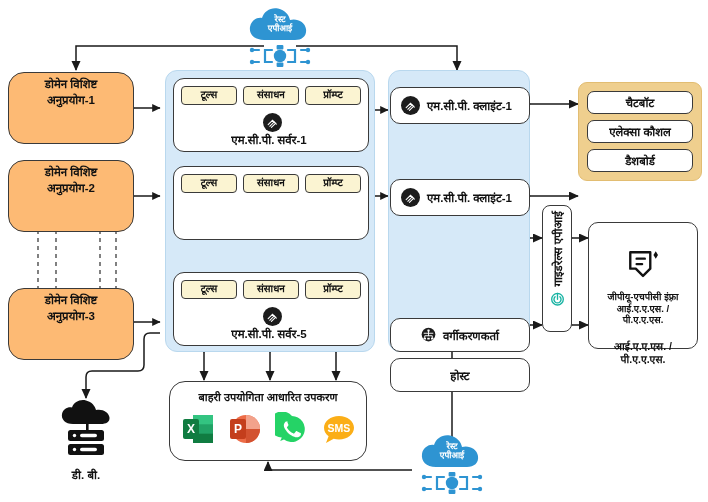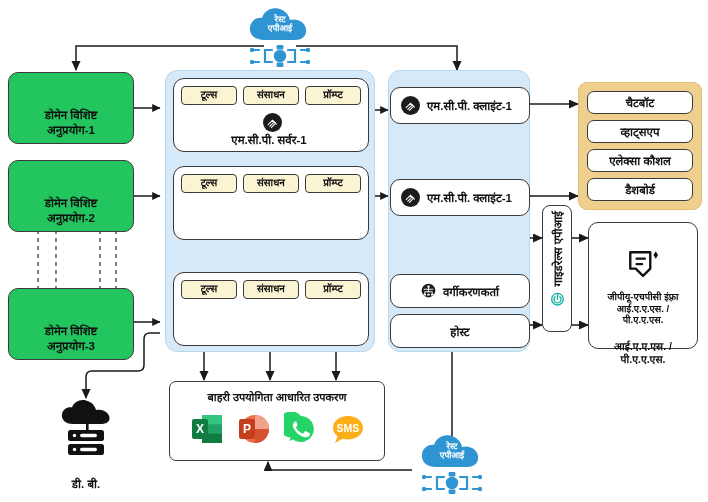--- a/index.html
+++ b/index.html
@@ -20,25 +20,25 @@
     position: absolute; left: 0; top: 0;
     width: 708px; height: 502px;
     pointer-events: none;
     z-index: 1;
   }
 
   .node { position: absolute; z-index: 2; }
 
   
   .wbox {
-    background: #22c55e;
-    border: 1.4px solid #3a3a3a;
-    border-radius: 10px;
+    background: #fdba74;
+    border: 1.4px solid #3a3a3a;
+    border-radius: 16px;
     display: flex;
-    align-items: flex-end;
+    align-items: flex-start;
     justify-content: center;
     text-align: center;
     line-height: 1.35;
   }
 
   
   .domain-app {
     width: 126px; height: 72px;
     font-size: 11.5px;
     font-weight: 600;
@@ -118,20 +118,21 @@
   .plain-card {
     position: absolute;
     width: 140px; height: 34px;
     background: #ffffff;
     border: 1.4px solid #3a3a3a;
     border-radius: 10px;
     display: flex; align-items: center; justify-content: center;
     gap: 7px;
     font-size: 11.5px; font-weight: 600;
     z-index: 3;
+    margin-top: 44px;
   }
 
   
   .tanpanel {
     background: #efcf8e;
     border: 1px solid #e2bd72;
     border-radius: 9px;
     padding: 8px 8px;
     display: flex; flex-direction: column;
     gap: 6px;
@@ -192,44 +193,44 @@
     width: 120px;
     text-align: center;
     font-size: 10.5px; font-weight: 700;
     line-height: 1.25;
     z-index: 3;
   }
 
   
   .ext-box {
     position: absolute;
-    width: 216px; height: 80px;
-    background: #ffffff;
-    border: 1.4px solid #3a3a3a;
-    border-radius: 7px;
+    width: 198px; height: 80px;
+    background: #ffffff;
+    border: 1.4px solid #3a3a3a;
+    border-radius: 16px;
     z-index: 3;
     display: flex; flex-direction: column;
     align-items: center;
     padding-top: 7px;
   }
   .ext-title { font-size: 11px; font-weight: 700; }
   .ext-icons {
     display: flex; gap: 13px;
     margin-top: 8px;
   }
 
   
   .db-wrap {
     position: absolute;
     width: 90px;
     display: flex; flex-direction: column;
     align-items: center;
     z-index: 3;
   }
-  .db-label { font-size: 11.5px; font-weight: 700; margin-top: 12px; }
+  .db-label { font-size: 11.5px; font-weight: 700; margin-top: 3px; }
 
   
   .cloud-wrap {
     position: absolute;
     width: 76px;
     display: flex; flex-direction: column;
     align-items: center;
     z-index: 4;
   }
   .cloud-svgbox { position: relative; width: 72px; height: 40px; }
@@ -401,20 +402,30 @@
         <div class="chip">प्रॉम्प्ट</div>
       </div>
     </div>
 
     <div class="srv-card" style="left:7px; top:201px;">
       <div class="chips">
         <div class="chip">टूल्स</div>
         <div class="chip">संसाधन</div>
         <div class="chip">प्रॉम्प्ट</div>
       </div>
+      <div class="srv-row">
+        <div class="mcp-badge">
+          <svg width="13" height="13" viewBox="0 0 24 24" fill="none" stroke="#ffffff" stroke-width="2" stroke-linecap="round">
+            <path d="M4 16 L12 8 L16 12"></path>
+            <path d="M7 19 L15 11 L19 15"></path>
+            <path d="M10 21 L18 13"></path>
+          </svg>
+        </div>
+        <div class="srv-label">एम.सी.पी. सर्वर-5</div>
+      </div>
     </div>
   </div>
 
   <div class="node bluepanel" style="left:388px; top:70px; width:142px; height:282px;padding-left:48px;">
 
     <div class="cli-card" style="left:1px; top:16px;">
       <div class="mcp-badge">
         <svg width="13" height="13" viewBox="0 0 24 24" fill="none" stroke="#ffffff" stroke-width="2" stroke-linecap="round">
           <path d="M4 16 L12 8 L16 12"></path>
           <path d="M7 19 L15 11 L19 15"></path>
@@ -456,21 +467,20 @@
       <span>वर्गीकरणकर्ता</span>
     </div>
 
     <div class="plain-card" style="left:1px; top:243px;">
       <span>होस्ट</span>
     </div>
   </div>
 
   <div class="node tanpanel" style="left:578px; top:82px; width:124px;">
     <div class="chan">चैटबॉट</div>
-    <div class="chan">व्हाट्सएप</div>
     <div class="chan">एलेक्सा कौशल</div>
     <div class="chan">डैशबोर्ड</div>
   </div>
 
   <div class="guard" style="left:542px; top:205px;">
     <div class="guard-text">गाइडरेल्स एपीआई</div>
     <div class="guard-icon">
       <svg width="17" height="17" viewBox="0 0 24 24" fill="none" stroke="#17b3a3" stroke-width="1.9" stroke-linecap="round">
         <circle cx="12" cy="13" r="8.2"></circle>
         <path d="M12 5 L12 13"></path>

